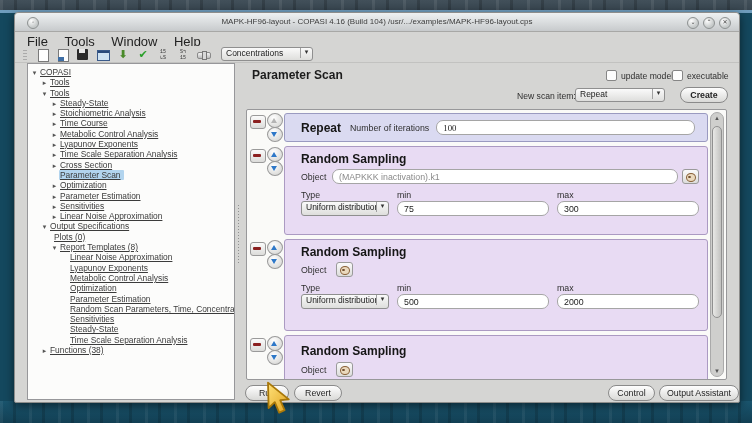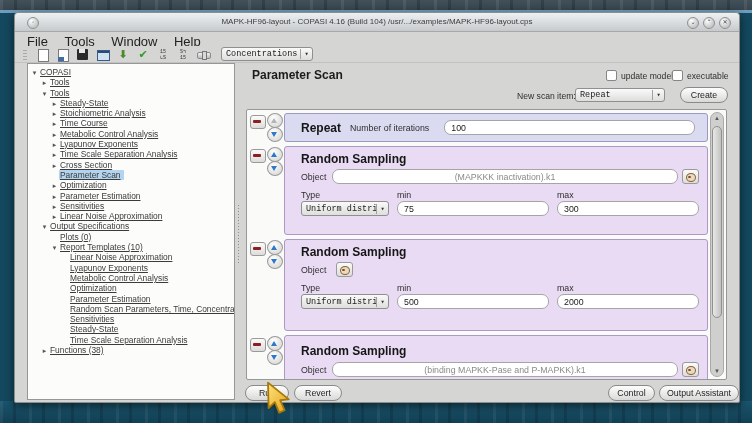--- a/index.html
+++ b/index.html
@@ -39,22 +39,22 @@
   .ic-page-blue{position:absolute;left:2px;bottom:0;width:6px;height:4px;background:#3e6ea5;}
   .ic-floppy{position:absolute;left:1px;top:1px;width:11px;height:11px;background:#2a2a2a;border-radius:1px;}
   .ic-floppy::after{content:"";position:absolute;left:2px;top:0;width:6px;height:4px;background:#e8e8e8;}
   .ic-window{position:absolute;left:1px;top:2px;width:11px;height:9px;background:#cfe2f2;border:1px solid #3a5a8a;}
   .ic-window::before{content:"";position:absolute;left:0;top:0;right:0;height:2px;background:#2a4a7a;}
   .ic-glyph{font-size:11px;line-height:13px;text-align:center;display:block;font-weight:bold;}
   .ic-txt{font-family:"Liberation Mono","DejaVu Sans Mono",monospace;font-size:5px;line-height:6px;color:#333;text-align:center;display:block;padding-top:1px;}
   .ic-slider{position:absolute;left:1px;top:4px;width:12px;height:5px;background:linear-gradient(#f2f2f2,#bdbdbd);border:1px solid #8a8a8a;border-radius:2px;}
   .ic-slider::after{content:"";position:absolute;left:4px;top:-2px;width:3px;height:7px;background:#d8d8d8;border:1px solid #777;}
 
-  .combo{display:flex;align-items:center;border:1px solid #8f8f8f;border-radius:3px;
-    background:linear-gradient(#fafafa,#dededc);font-size:8.5px;color:#222;height:14px;box-sizing:border-box;font-family:Liberation Mono, monospace;}
+  .combo{display:flex;align-items:flex-start;border:1px solid #8f8f8f;border-radius:3px;
+    background:linear-gradient(#fafafa,#dededc);font-size:8.5px;color:#222;height:14px;box-sizing:border-box;}
   .combo .cval{flex:1;padding:0 4px;white-space:nowrap;overflow:hidden;}
   .combo .csep{width:1px;height:10px;background:#a0a0a0;}
   .combo .carr{width:11px;text-align:center;font-size:7px;color:#333;}
   .tb-combo{width:92px;margin-left:8px;}
 
   .tree{position:absolute;left:12px;top:50px;width:208px;height:337px;background:#fcfcfb;
     border:1px solid #97979a;overflow:hidden;padding-top:3px;box-sizing:border-box;}
   .tree-row{height:10.3px;line-height:10.4px;white-space:nowrap;font-size:8.4px;color:#3b3b3b;}
   .tree-arrow{display:inline-block;width:9px;font-size:7px;color:#555;text-align:center;}
   .tree-label{padding:0 3px 0 1px;text-decoration:underline;}
@@ -67,21 +67,21 @@
   .panel{position:absolute;left:226px;top:48px;right:1px;bottom:1px;}
   .panel-title{position:absolute;left:11px;top:7px;font-size:12px;font-weight:bold;color:#1c1c1c;}
   .chk{position:absolute;display:flex;align-items:center;font-size:8.6px;color:#2e2e2e;}
   .chk .box{width:9px;height:9px;border:1px solid #868686;background:#fdfdfd;border-radius:2px;margin-right:4px;flex:0 0 auto;}
   .chk-update{left:365px;top:9px;} .chk-exec{left:431px;top:9px;}
   .newscan-label{position:absolute;left:276px;top:30px;font-size:8.6px;color:#2e2e2e;}
   .newscan-combo{position:absolute;left:334px;top:27px;width:90px;}
   .pill{position:absolute;height:16px;border:1px solid #8a8a8a;border-radius:9px;
     background:linear-gradient(#fefefe,#d9d9d7);font-size:8.8px;color:#1f1f1f;
     font-family:"Liberation Sans","DejaVu Sans",sans-serif;display:flex;align-items:center;justify-content:center;padding:0;box-sizing:border-box;}
-  .btn-create{left:439px;top:26px;width:48px;}
+  .btn-create{left:439px;top:26px;width:48px;font-weight:bold;}
 
   .scan-container{position:absolute;left:5px;top:48px;width:481px;height:271px;
     background:#fafaf8;border:1px solid #98989a;border-radius:2px;box-sizing:border-box;overflow:hidden;}
 
   .scan-ctl{position:absolute;left:3px;width:33px;}
   .rm-btn{position:absolute;left:0;top:2px;width:14px;height:12px;border:1px solid #9a9a9a;border-radius:3px;
     background:linear-gradient(#fbfbfb,#dcdcda);}
   .rm-bar{position:absolute;left:2px;top:4px;width:8px;height:3px;background:#8b2020;border-radius:1px;}
   .arrow-btn{position:absolute;left:17px;width:14px;height:13px;border:1px solid #9a9a9a;border-radius:50%;
     background:radial-gradient(circle at 40% 30%,#ffffff,#dcdcda 75%);}
@@ -92,24 +92,24 @@
   .tri.disabled{border-bottom-color:#b4b4b4;border-top-color:#b4b4b4;}
 
   .scan-item{position:absolute;left:37px;width:424px;border:1px solid #9a93ad;border-radius:3px;box-sizing:border-box;}
   .scan-item.repeat{background:#dadaf1;border-color:#9a9ac0;display:flex;align-items:center;padding:0 12px 0 16px;}
   .scan-item.random{background:#e8dbf3;border-color:#ab9ac2;}
   .sec-title{font-size:12px;font-weight:bold;color:#161616;}
   .scan-item.random .sec-title{position:absolute;left:16px;top:5px;}
   .rep-label{font-size:8.8px;color:#2e2e2e;margin-left:9px;}
   .txt{height:15px;border:1px solid #a5a5a5;border-radius:7px;background:#fff;font-size:8.8px;color:#222;
     padding:0 6px;box-sizing:border-box;font-family:"Liberation Sans","DejaVu Sans",sans-serif;outline:none;}
-  .rep-input{flex:1;margin-left:15px;}
+  .rep-input{flex:1;margin-left:7px;font-family:Liberation Serif, serif;}
   .obj-row{position:absolute;left:16px;right:8px;top:22px;height:15px;display:flex;align-items:center;}
   .obj-label{font-size:8.8px;color:#2e2e2e;width:31px;flex:0 0 auto;}
-  .obj-input{flex:1;color:#8a8a8a;text-align:center;}
+  .obj-input{flex:1;color:#8a8a8a;}
   .copasi-btn{width:17px;height:15px;margin-left:4px;border:1px solid #9a9a9a;border-radius:3px;
     background:linear-gradient(#fbfbfb,#dcdcda);position:relative;flex:0 0 auto;padding:0;}
   .copasi-glyph{position:absolute;left:3px;top:3px;width:8px;height:7px;border:1.5px solid #8a6138;border-radius:50%;background:#ead9bd;}
   .copasi-glyph::after{content:"";position:absolute;left:1px;top:2px;width:3px;height:2px;background:#6a4828;border-radius:50%;}
   .tmm-labels,.tmm-row{position:absolute;left:16px;right:8px;display:grid;grid-template-columns:88px 152px 1fr;column-gap:8px;}
   .tmm-labels{top:43px;font-size:8.8px;color:#2e2e2e;}
   .tmm-row{top:54px;height:15px;}
   .dist-combo{height:15px;border-radius:3px;}
   .chk-log{position:static;margin:0;}
   .log-wrap{position:absolute;left:16px;top:75px;margin-top:28px;}
@@ -206,22 +206,22 @@
         <div class="tree-row" style="padding-left: 22px;"><span class="tree-arrow">▸</span><span class="tree-label">Metabolic Control Analysis</span></div>
         <div class="tree-row" style="padding-left: 22px;"><span class="tree-arrow">▸</span><span class="tree-label">Lyapunov Exponents</span></div>
         <div class="tree-row" style="padding-left: 22px;"><span class="tree-arrow">▸</span><span class="tree-label">Time Scale Separation Analysis</span></div>
         <div class="tree-row" style="padding-left: 22px;"><span class="tree-arrow">▸</span><span class="tree-label">Cross Section</span></div>
         <div class="tree-row sel" style="padding-left: 22px;"><span class="tree-arrow"></span><span class="tree-label">Parameter Scan</span></div>
         <div class="tree-row" style="padding-left: 22px;"><span class="tree-arrow">▸</span><span class="tree-label">Optimization</span></div>
         <div class="tree-row" style="padding-left: 22px;"><span class="tree-arrow">▸</span><span class="tree-label">Parameter Estimation</span></div>
         <div class="tree-row" style="padding-left: 22px;"><span class="tree-arrow">▸</span><span class="tree-label">Sensitivities</span></div>
         <div class="tree-row" style="padding-left: 22px;"><span class="tree-arrow">▸</span><span class="tree-label">Linear Noise Approximation</span></div>
         <div class="tree-row" style="padding-left: 12px;"><span class="tree-arrow">▾</span><span class="tree-label">Output Specifications</span></div>
-        <div class="tree-row" style="padding-left: 22px;"><span class="tree-arrow"></span><span class="tree-label">Plots (0)</span></div>
-        <div class="tree-row" style="padding-left: 22px;"><span class="tree-arrow">▾</span><span class="tree-label">Report Templates (10)</span></div>
+        <div class="tree-row" style="padding-left: 16px;"><span class="tree-arrow"></span><span class="tree-label">Plots (0)</span></div>
+        <div class="tree-row" style="padding-left: 22px;"><span class="tree-arrow">▾</span><span class="tree-label">Report Templates (8)</span></div>
         <div class="tree-row" style="padding-left: 32px;"><span class="tree-arrow"></span><span class="tree-label">Linear Noise Approximation</span></div>
         <div class="tree-row" style="padding-left: 32px;"><span class="tree-arrow"></span><span class="tree-label">Lyapunov Exponents</span></div>
         <div class="tree-row" style="padding-left: 32px;"><span class="tree-arrow"></span><span class="tree-label">Metabolic Control Analysis</span></div>
         <div class="tree-row" style="padding-left: 32px;"><span class="tree-arrow"></span><span class="tree-label">Optimization</span></div>
         <div class="tree-row" style="padding-left: 32px;"><span class="tree-arrow"></span><span class="tree-label">Parameter Estimation</span></div>
         <div class="tree-row" style="padding-left: 32px;"><span class="tree-arrow"></span><span class="tree-label">Random Scan Parameters, Time, Concentrations</span></div>
         <div class="tree-row" style="padding-left: 32px;"><span class="tree-arrow"></span><span class="tree-label">Sensitivities</span></div>
         <div class="tree-row" style="padding-left: 32px;"><span class="tree-arrow"></span><span class="tree-label">Steady-State</span></div>
         <div class="tree-row" style="padding-left: 32px;"><span class="tree-arrow"></span><span class="tree-label">Time Scale Separation Analysis</span></div>
         <div class="tree-row" style="padding-left: 12px;"><span class="tree-arrow">▸</span><span class="tree-label">Functions (38)</span></div>
@@ -362,21 +362,20 @@
             </div>
           <div class="arrow-btn down">
               <span class="tri tri-down"></span>
             </div>
         </div>
 
         <div class="scan-item random" style="top:225px;height:60px;">
           <span class="sec-title" style="top:8px;">Random Sampling</span>
           <div class="obj-row" style="top:26px;">
             <span class="obj-label">Object</span>
-            <input class="txt obj-input" readonly="" value="(binding MAPKK-Pase and P-MAPKK).k1" style="">
             <button class="copasi-btn">
                 <span class="copasi-glyph"></span>
               </button>
           </div>
         </div>
 
         <div class="scrollbar">
           <div class="sb-btn sb-up">▲</div>
           <div class="sb-thumb"></div>
           <div class="sb-btn sb-dn">▼</div>

